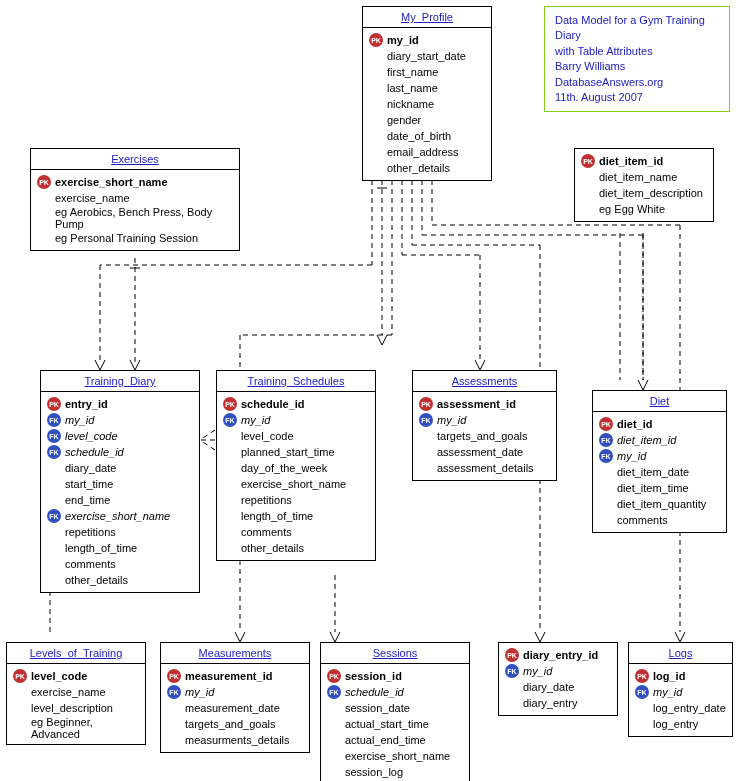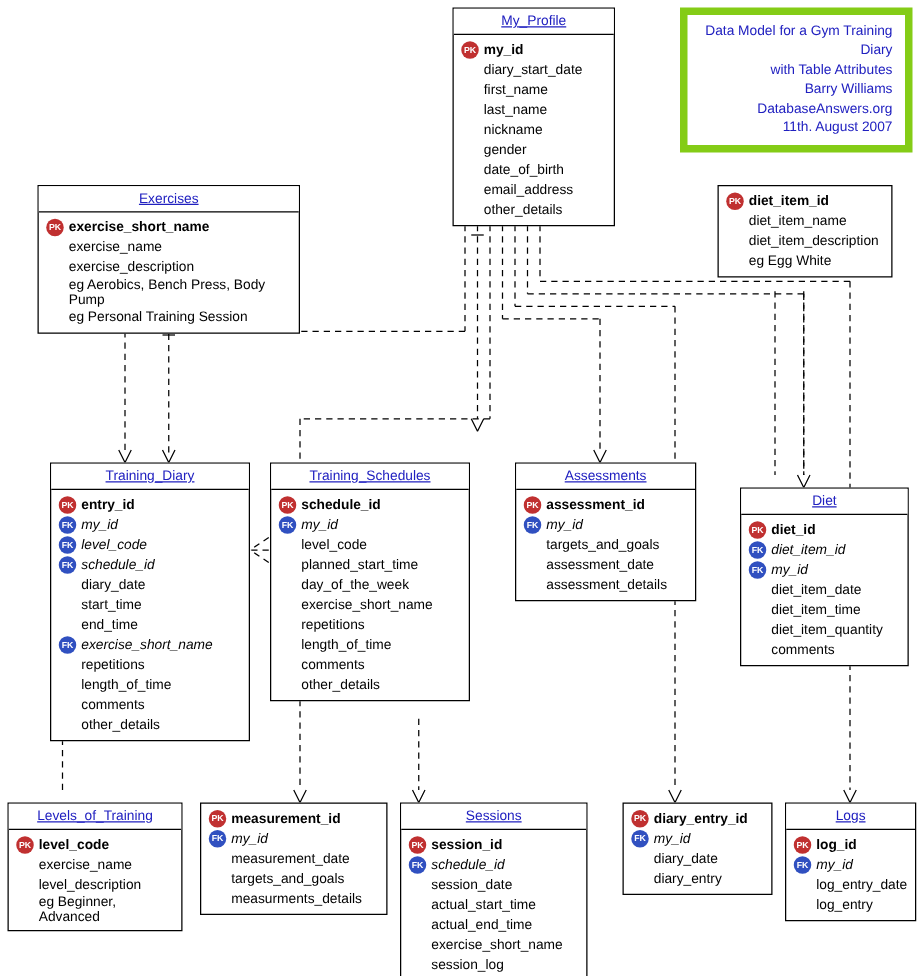--- a/index.html
+++ b/index.html
@@ -7,21 +7,21 @@
 .entity{position:absolute;border:1px solid #000;background:#fff}
 .entity-header{background:#fff;border-bottom:1px solid #000;padding:4px 8px;text-align:center;color:#2020c0;font-weight:normal;text-decoration:underline}
 .entity-body{padding:4px 6px}
 .row{display:flex;align-items:center;min-height:16px;gap:4px}
 .key{width:14px;height:14px;border-radius:50%;display:inline-flex;align-items:center;justify-content:center;font-size:7px;font-weight:bold;color:#fff;flex-shrink:0}
 .pk{background:#c03030}
 .fk{background:#3050c0}
 .nokey{width:14px;flex-shrink:0}
 .bold{font-weight:bold}
 .italic{font-style:italic}
-.info-box{position:absolute;border:6px solid #84cc16;padding:6px 10px;text-align:right;color:#2020c0;line-height:1.4}
+.info-box{position:absolute;border:1px solid #84cc16;padding:6px 10px;text-align:left;color:#2020c0;line-height:1.4}
 svg.connectors{position:absolute;top:0;left:0;width:739px;height:781px;pointer-events:none}
 svg.connectors line,svg.connectors path{stroke:#000;stroke-width:1;fill:none;stroke-dasharray:5 4}
 svg.connectors .crow{stroke-dasharray:none}
 </style>
 </head>
 <body>
 
 <svg class="connectors">
 
 <line x1="382" y1="180" x2="382" y2="335"></line>
@@ -128,24 +128,20 @@
       <div class="row">
         <span class="key pk">PK</span>
         <span class="bold">exercise_short_name</span>
       </div>
       <div class="row">
         <span class="nokey"></span>
         <span>exercise_name</span>
       </div>
       <div class="row">
         <span class="nokey"></span>
-        <span>exercise_description</span>
-      </div>
-      <div class="row">
-        <span class="nokey"></span>
         <span>eg Aerobics, Bench Press, Body Pump</span>
       </div>
       <div class="row">
         <span class="nokey"></span>
         <span>eg Personal Training Session</span>
       </div>
     </div>
 </div>
 
 <div class="entity" style="left:574px;top:148px;width:140px">
@@ -345,20 +341,21 @@
         <span>level_description</span>
       </div>
       <div class="row">
         <span class="nokey"></span>
         <span>eg Beginner, Advanced</span>
       </div>
     </div>
 </div>
 
 <div class="entity" style="left:160px;top:642px;width:150px">
+<div class="entity-header">Measurements</div>
 <div class="entity-body">
       <div class="row">
         <span class="key pk">PK</span>
         <span class="bold">measurement_id</span>
       </div>
       <div class="row">
         <span class="key fk">FK</span>
         <span class="italic">my_id</span>
       </div>
       <div class="row">

